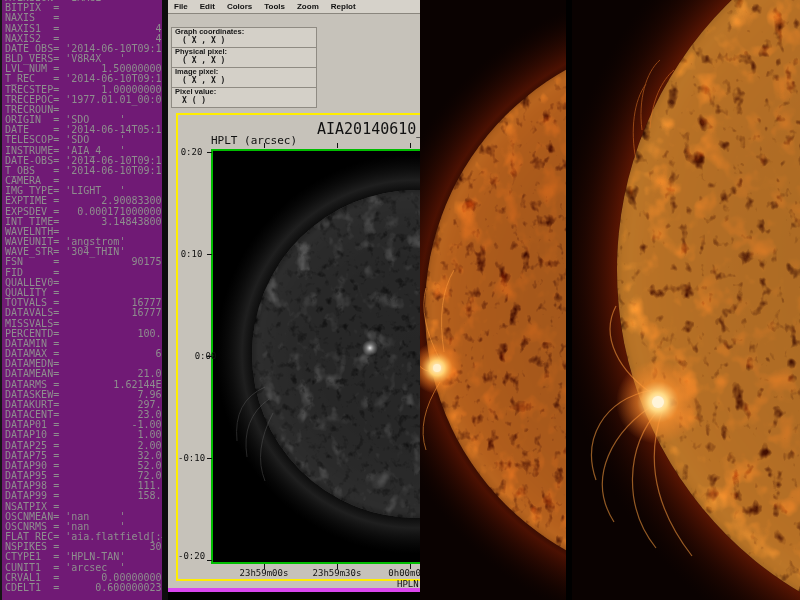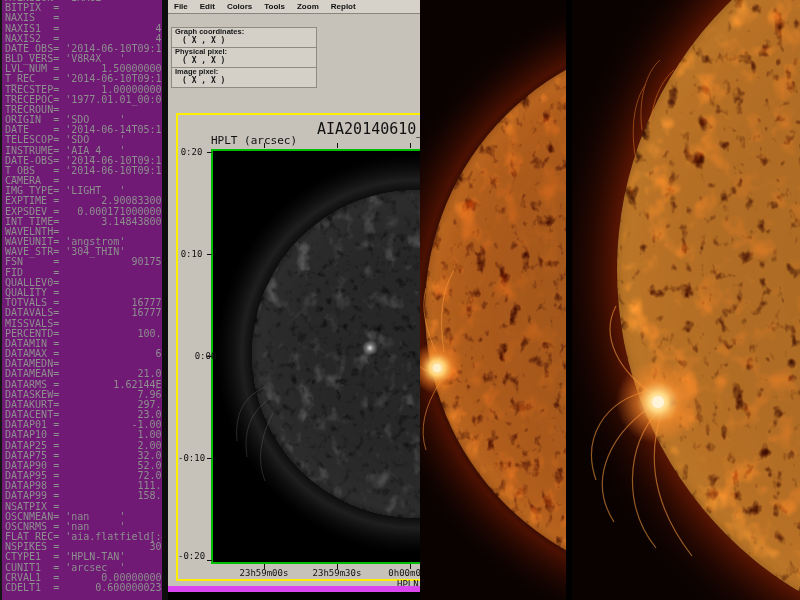--- a/index.html
+++ b/index.html
@@ -9,21 +9,21 @@
   
   #fits-panel{position:absolute;left:0;top:0;width:162px;height:600px;background:#701a75;
               border-left:2px solid #151515;box-sizing:border-box;overflow:hidden;}
   #fits-panel pre{position:absolute;left:3px;top:-7px;margin:0;
                   font-family:"DejaVu Sans Mono",monospace;font-size:10px;line-height:10.17px;
                   color:#8e8e8e;white-space:pre;}
   #divider{position:absolute;left:162px;top:0;width:6px;height:600px;background:#0d0d0d;}
 
   
   #viewer{position:absolute;left:168px;top:0;width:252px;height:592px;background:#c6c2ba;
-          overflow:hidden;border-bottom:6px solid #d946ef;box-sizing:border-box;}
+          overflow:hidden;border-bottom:4px solid #d946ef;box-sizing:border-box;}
   #menubar{position:absolute;left:0;top:0;width:100%;height:14px;background:#d6d2ca;
            border-bottom:1px solid #8a867e;display:flex;align-items:center;gap:12px;
            padding-left:6px;box-sizing:border-box;}
   .mitem{font-size:8px;font-weight:bold;color:#111;cursor:default;}
   #readout-panel{position:absolute;left:3px;top:28px;width:146px;}
   .rbox{background:#d4d0c8;border:1px solid #8f8b83;margin-top:-1px;padding:0 3px 2px 3px;}
   .rlabel{font-size:7.5px;font-weight:bold;color:#151515;line-height:8px;}
   .rvalue{font-family:"DejaVu Sans Mono",monospace;font-size:8px;font-weight:bold;color:#151515;
           padding-left:7px;line-height:9px;}
 
@@ -132,20 +132,24 @@
           <div class="rlabel">Graph coordinates:</div>
           <div class="rvalue">( X , X )</div>
         </div>
         <div class="rbox">
           <div class="rlabel">Physical pixel:</div>
           <div class="rvalue">( X , X )</div>
         </div>
         <div class="rbox">
           <div class="rlabel">Image pixel:</div>
           <div class="rvalue">( X , X )</div>
+        </div>
+        <div class="rbox">
+          <div class="rlabel">Pixel value:</div>
+          <div class="rvalue">X ( )</div>
         </div>
       </div>
 
     <div id="plot-frame">
       <div id="plot-title">AIA20140610_091</div>
       <div id="ylabel">HPLT (arcsec)</div>
       <div id="xlabel">HPLN (arcsec)</div>
 
       <div id="image-canvas">
 

